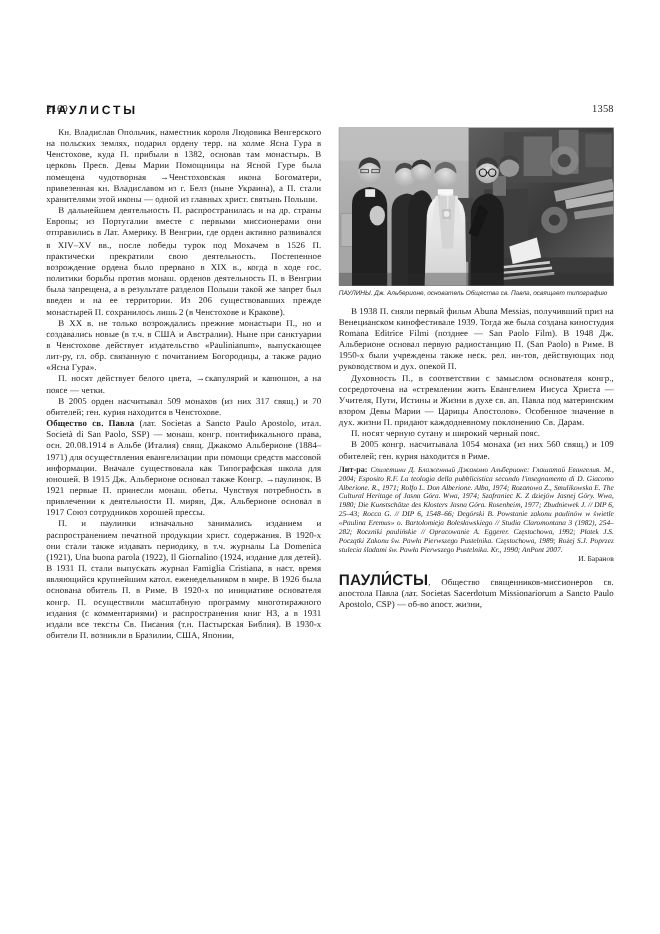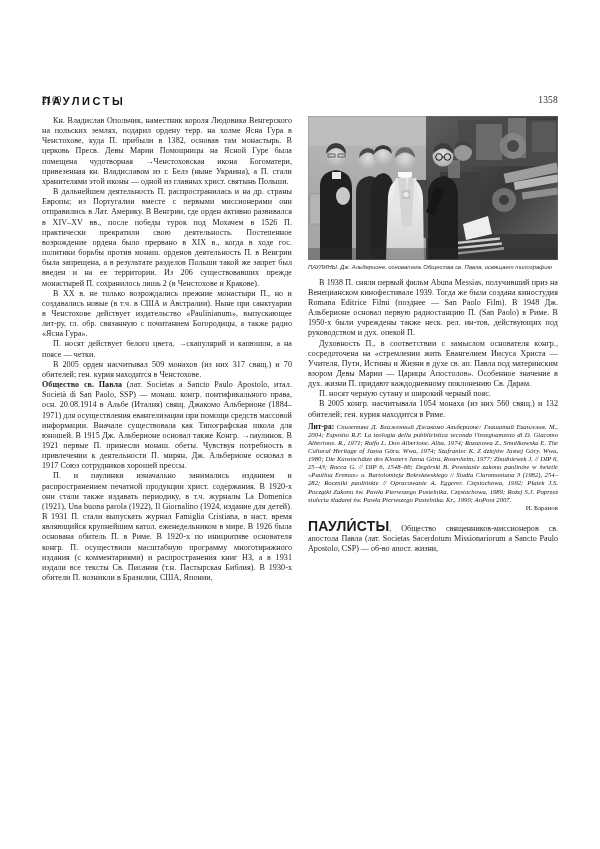--- a/index.html
+++ b/index.html
@@ -274,21 +274,21 @@
             <rect x="0" y="132" width="250" height="12" fill="#2e2e2e" opacity="0.35"></rect>
             <rect x="0" y="0" width="250" height="144" fill="none" stroke="#7a7a7a" stroke-width="0.7"></rect>
           </svg>
         </div>
         <figcaption class="caption"><span class="capname">ПАУЛИНЫ.</span><span> Дж. Альберионе, основатель Общества св. Павла, освящает типографию</span></figcaption>
       </figure>
 
       <p class="body">В 1938 П. сняли первый фильм Abuna Messias, получивший приз на Венецианском кинофестивале 1939. Тогда же была создана киностудия Romana Editrice Filmi (позднее — San Paolo Film). В 1948 Дж. Альберионе основал первую радиостанцию П. (San Paolo) в Риме. В 1950-х были учреждены также неск. рел. ин-тов, действующих под руководством и дух. опекой П.</p>
       <p class="body">Духовность П., в соответствии с замыслом основателя конгр., сосредоточена на «стремлении жить Евангелием Иисуса Христа — Учителя, Пути, Истины и Жизни в духе св. ап. Павла под материнским взором Девы Марии — Царицы Апостолов». Особенное значение в дух. жизни П. придают каждодневному поклонению Св. Дарам.</p>
       <p class="body">П. носят черную сутану и широкий черный пояс.</p>
-      <p class="body">В 2005 конгр. насчитывала 1054 монаха (из них 560 свящ.) и 132 обителей; ген. курия находится в Риме.</p>
+      <p class="body">В 2005 конгр. насчитывала 1054 монаха (из них 560 свящ.) и 109 обителей; ген. курия находится в Риме.</p>
 
       <p class="bib"><span class="bibhead">Лит-ра:</span><span class="aut"> Спилетини Д. Блаженный Джакомо Альберионе: Глашатай Евангелия. М., 2004; Esposito R.F. La teologia della pubblicistica secondo l'insegnamento di D. Giacomo Alberione. R., 1971; Rolfo L. Don Alberione. Alba, 1974; Rozanowa Z., Smulikowska E. The Cultural Heritage of Jasna Góra. Wwa, 1974; Szafraniec K. Z dziejów Jasnej Góry. Wwa, 1980; Die Kunstschätze des Klosters Jasna Góra. Rosenheim, 1977; Zbudniewek J. // DIP 6, 25–43; Rocca G. // DIP 6, 1548–66; Degórski B. Powstanie zakonu paulinów w świetle «Paulina Eremus» o. Bartolomieja Bolesławskiego // Studia Claromontana 3 (1982), 254–282; Roczniki paulińskie // Opracowanie A. Eggerer. Częstochowa, 1992; Płatek J.S. Początki Zakonu św. Pawła Pierwszego Pustelnika. Częstochowa, 1989; Rożej S.J. Poprzez stulecia śladami św. Pawła Pierwszego Pustelnika. Kr., 1990; AnPont 2007.</span></p>
 
       <div class="signature">И. Баранов</div>
 
       <div class="entry-gap"></div>
 
       <p class="entry"><span class="hw">ПАУЛИ́СТЫ</span><span>, Общество священников-миссионеров св. апостола Павла (лат. Societas Sacerdotum Missionariorum a Sancto Paulo Apostolo, CSP) — об-во апост. жизни,</span></p>
     </div>
 

